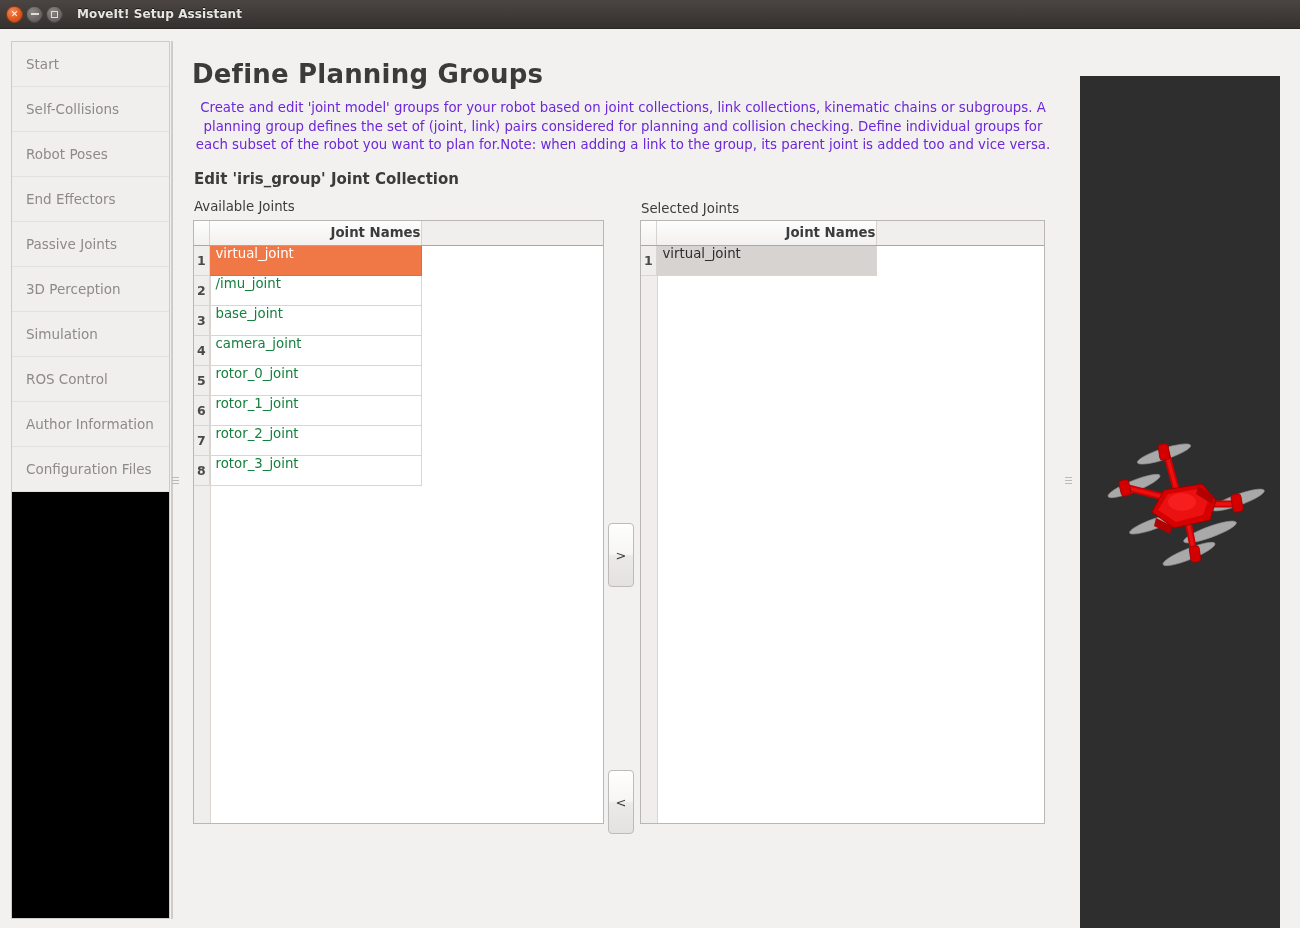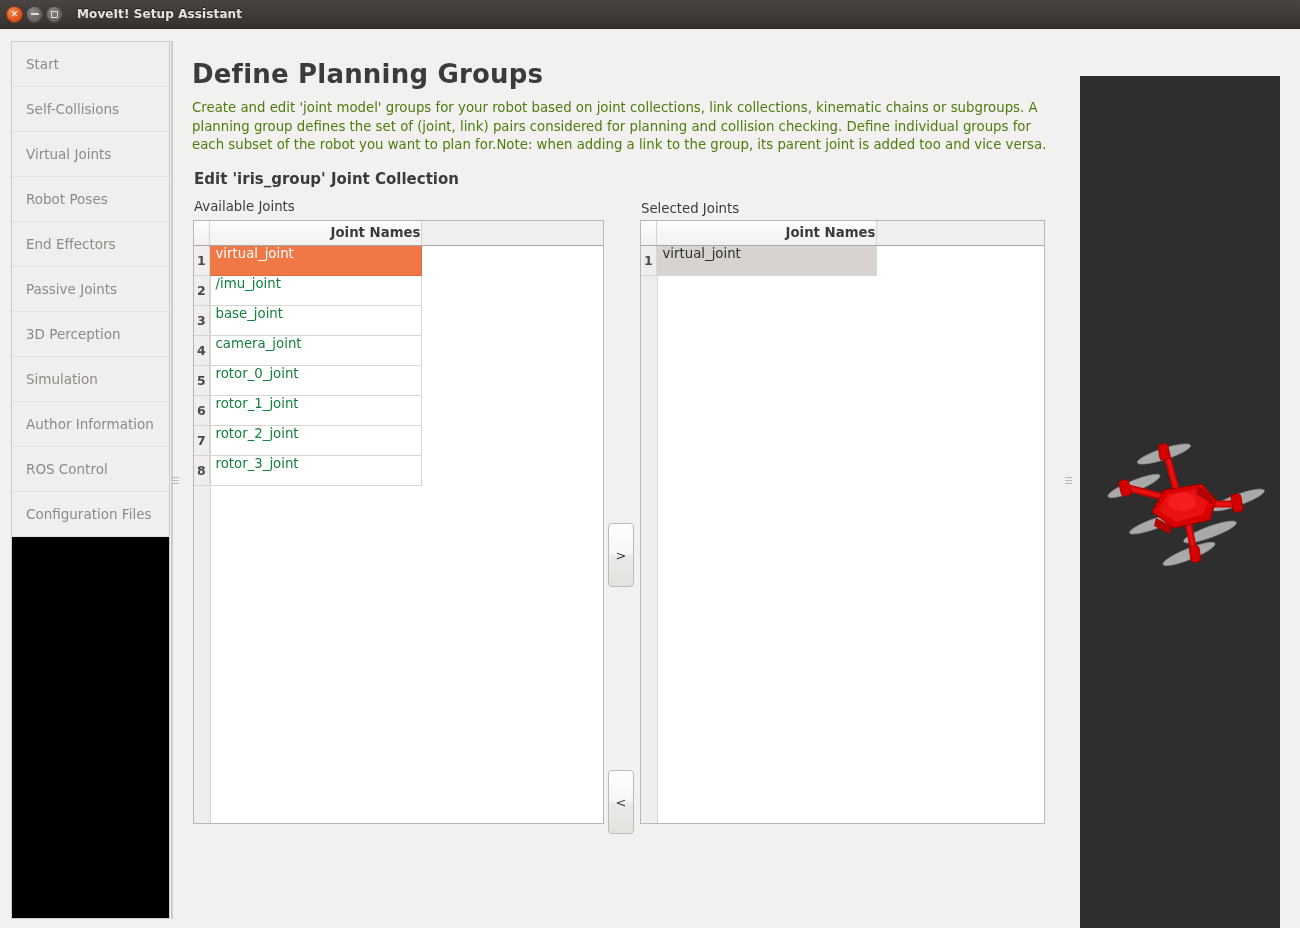--- a/index.html
+++ b/index.html
@@ -117,21 +117,22 @@
     font-weight: bold;
     color: #3b3b3b;
     margin: 18px 0 0 6px;
     letter-spacing: 0.2px;
   }
   .page-desc {
     margin: 10px 4px 0 6px;
     width: 862px;
     font-size: 13.3px;
     line-height: 18.5px;
-    color: #4d7c0f;
+    color: #6d28d9;
+    text-align: center;
   }
   .section-title {
     margin: 15px 0 0 8px;
     font-size: 15px;
     font-weight: bold;
     color: #3b3b3b;
   }
 
   .cols {
     position: absolute;
@@ -285,42 +286,39 @@
 <div class="body">
 
   <div class="sidebar">
     <div class="nav-item">
       <span class="nav-label">Start</span>
     </div>
     <div class="nav-item">
       <span class="nav-label">Self-Collisions</span>
     </div>
     <div class="nav-item">
-      <span class="nav-label">Virtual Joints</span>
-    </div>
-    <div class="nav-item">
       <span class="nav-label">Robot Poses</span>
     </div>
     <div class="nav-item">
       <span class="nav-label">End Effectors</span>
     </div>
     <div class="nav-item">
       <span class="nav-label">Passive Joints</span>
     </div>
     <div class="nav-item">
       <span class="nav-label">3D Perception</span>
     </div>
     <div class="nav-item">
       <span class="nav-label">Simulation</span>
     </div>
     <div class="nav-item">
+      <span class="nav-label">ROS Control</span>
+    </div>
+    <div class="nav-item">
       <span class="nav-label">Author Information</span>
-    </div>
-    <div class="nav-item">
-      <span class="nav-label">ROS Control</span>
     </div>
     <div class="nav-item">
       <span class="nav-label">Configuration Files</span>
     </div>
   </div>
 
   <div class="splitL">
     <span class="grip">
         <i></i>
         <i></i>

